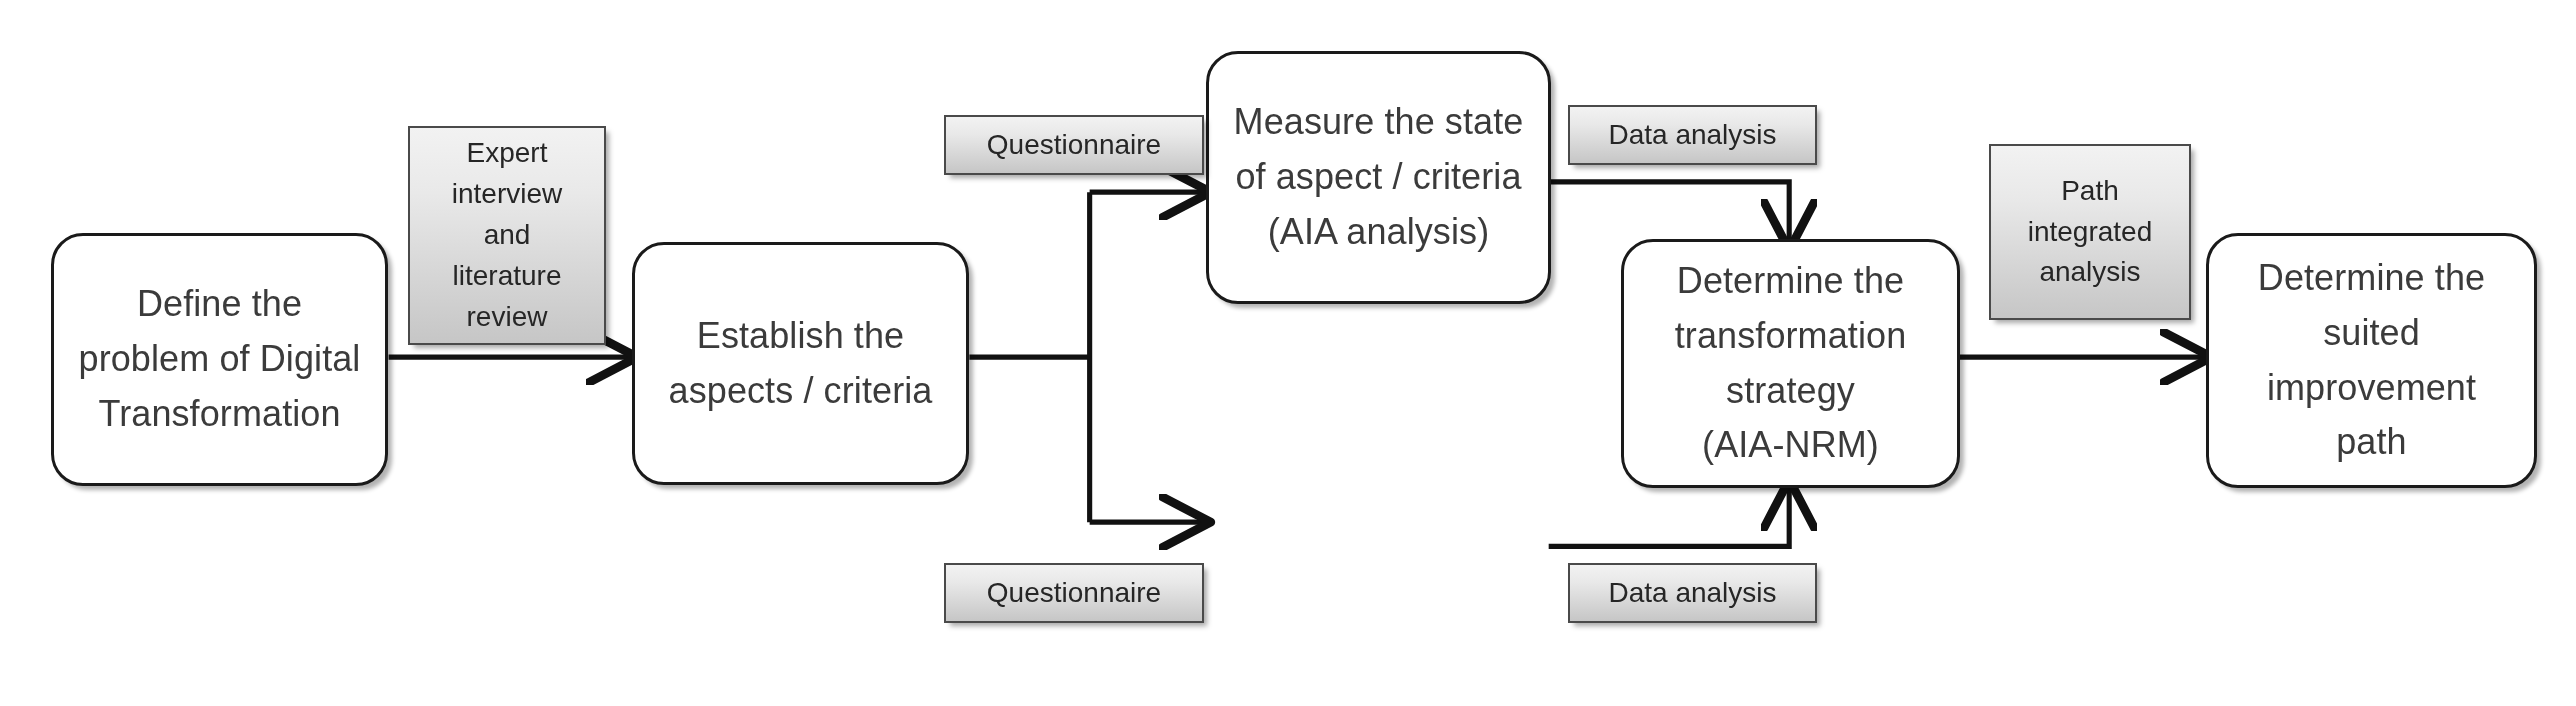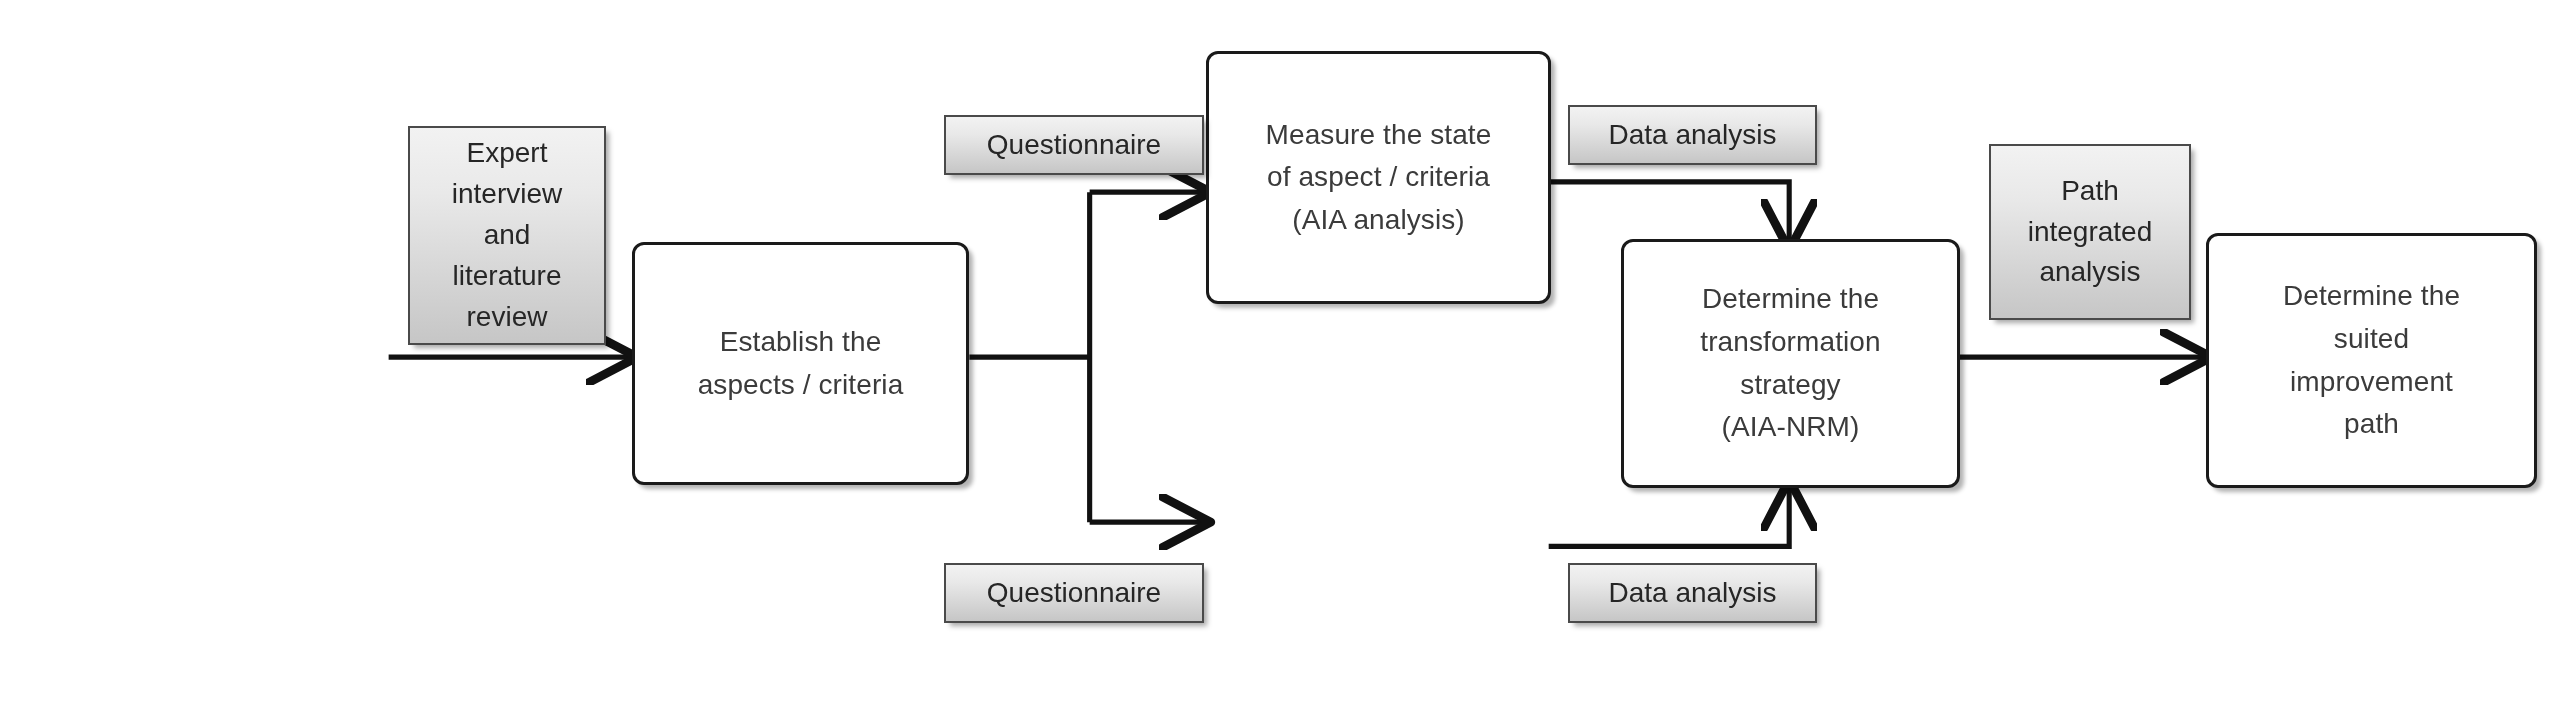--- a/index.html
+++ b/index.html
@@ -5,27 +5,27 @@
   html,body{margin:0;padding:0;background:#ffffff;}
   body{font-family:"Liberation Sans","DejaVu Sans",sans-serif;}
   #stage{position:relative;width:2576px;height:707px;background:#fff;overflow:hidden;}
   #svg-layer{position:absolute;left:0;top:0;width:2576px;height:707px;}
 
   .node{
     position:absolute;
     box-sizing:border-box;
     background:#ffffff;
     border:3.7px solid #1a1a1a;
-    border-radius:12px;
+    border-radius:32px;
     display:flex;
     align-items:center;
     justify-content:center;
     text-align:center;
     color:#3b3b3b;
-    font-size:28px;
+    font-size:36px;
     line-height:1.52;
     letter-spacing:0.1px;
     padding:4.4px 13.2px;
     box-shadow:5.1px 5.1px 4.4px -1.5px rgba(0,0,0,.30);
     z-index:3;
   }
   .node span{display:block;white-space:pre-line;}
 
   .tag{
     position:absolute;
@@ -69,20 +69,25 @@
       <path d="M 1486,712 L 1640,712" marker-end="url(#ah)"></path>
 
       <path d="M 2112,248 L 2440,248 L 2440,330" marker-end="url(#ah)"></path>
 
       <path d="M 2112,745 L 2440,745 L 2440,665" marker-end="url(#ah)"></path>
 
       <path d="M 2672,487 L 3005,487" marker-end="url(#ah)"></path>
     </g>
   </svg>
 
+  <div class="node" style="left:51px; top:233px; width:337px; height:253px;">
+    <span>Define the
+problem of Digital
+Transformation</span>
+  </div>
 
   <div class="node" style="left:632px; top:242px; width:337px; height:243px;">
     <span>Establish the
 aspects / criteria</span>
   </div>
 
   <div class="node" style="left:1206px; top:51px; width:345px; height:253px;">
     <span>Measure the state
 of aspect / criteria
 (AIA analysis)</span>

